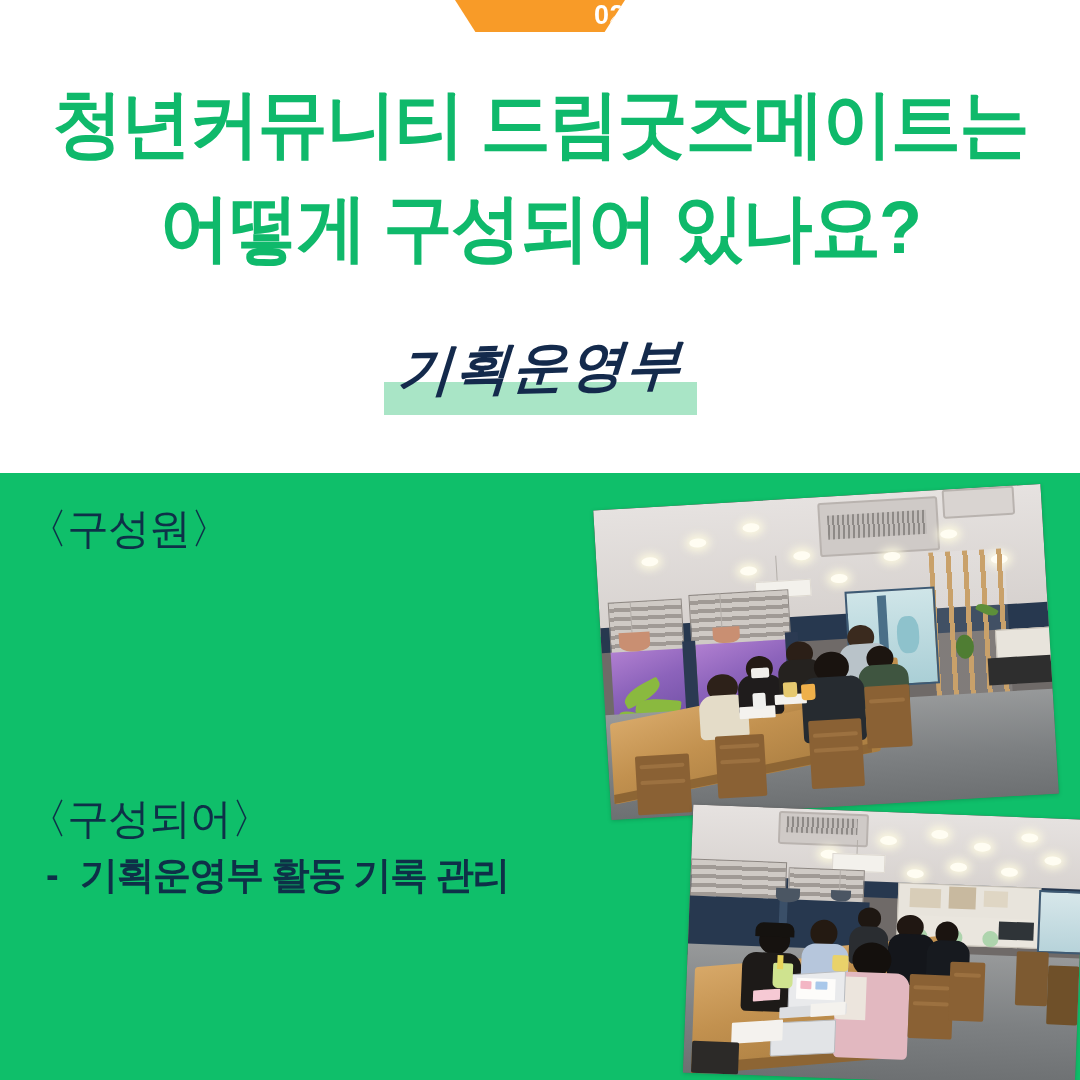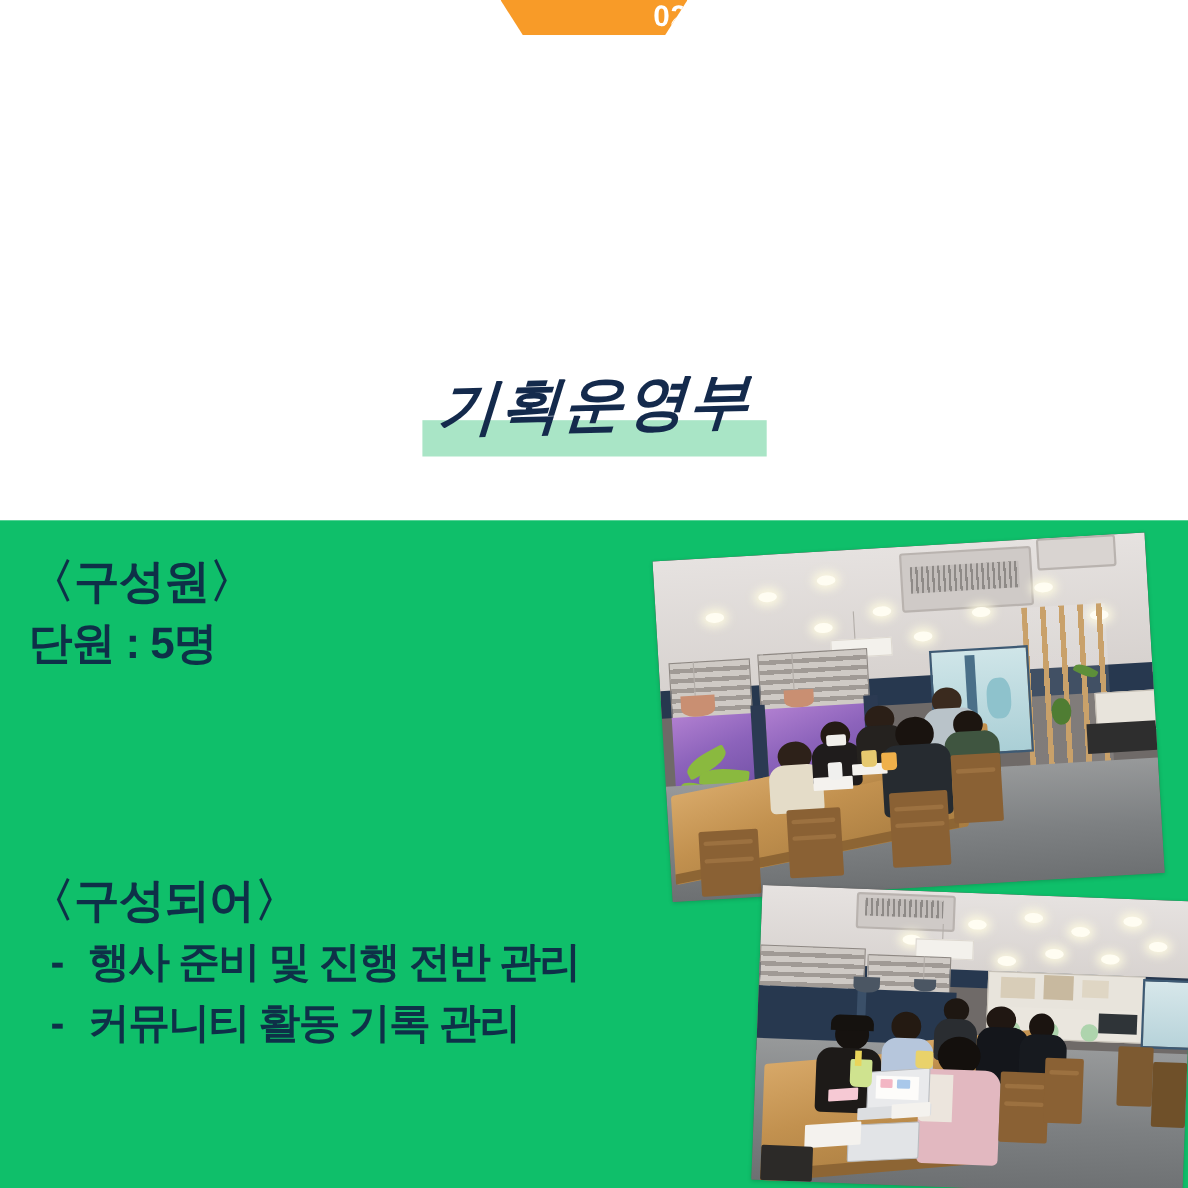--- a/index.html
+++ b/index.html
@@ -129,21 +129,21 @@
   }
   .acts-block {
     position: absolute;
     left: 26px;
     top: 318px;
     width: 620px;
   }
 
   .section-head {
     color: #0E3048;
-    font-weight: bold;
+    font-weight: normal;
     font-size: 42px;
     line-height: 56px;
     letter-spacing: -1px;
     white-space: nowrap;
   }
   .member-line {
     color: #0E3048;
     font-weight: bold;
     font-size: 40px;
     line-height: 57px;
@@ -326,45 +326,45 @@
 <body>
 
 <div id="card">
 
   <div class="top-section">
 
     <div class="badge">
       <span class="badge-num">02</span>
     </div>
 
+    <div class="title-block">
+      <div class="title-line">청년커뮤니티 드림굿즈메이트는</div>
+      <div class="title-line">어떻게 구성되어 있나요?</div>
+    </div>
 
     <div class="dept-wrap">
       <span class="dept-inner">
         <span class="dept-highlight"></span>
         <span class="dept-text">기획운영부</span>
       </span>
     </div>
 
   </div>
 
   <div class="green-section">
 
     <div class="members-block">
       <div class="section-head">〈구성원〉</div>
-      <div class="member-line">단원 : 5명</div>
     </div>
 
     <div class="acts-block">
       <div class="section-head">〈구성되어〉</div>
 
       <div class="act-line">
-        <span class="act-dash">-</span><span>행사 준비 및 진행 전반 관리</span>
-      </div>
-      <div class="act-line">
-        <span class="act-dash">-</span><span>커뮤니티 활동 기록 관리</span>
+        <span class="act-dash">-</span><span>기획운영부 활동 기록 관리</span>
       </div>
     </div>
 
   </div>
 
   <div class="photo photo-1">
 
     <div class="ceiling" style="height:41%;"></div>
     <div class="ac-unit" style="left:50%; top:2%; width:26%; height:16%;"></div>
     <div class="ac-vent" style="left:52%; top:6%; width:22%; height:8%;"></div>

